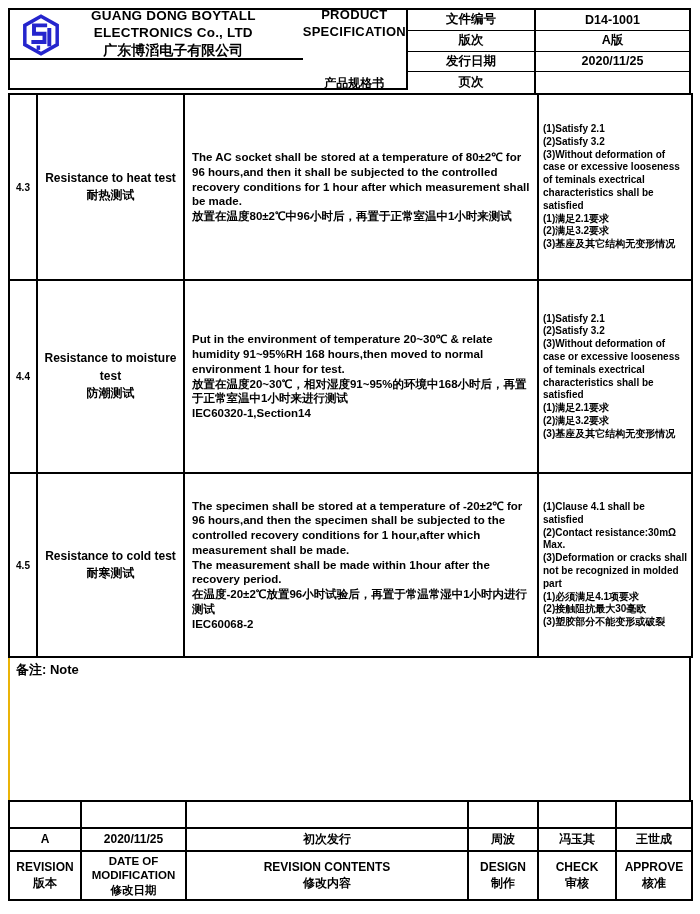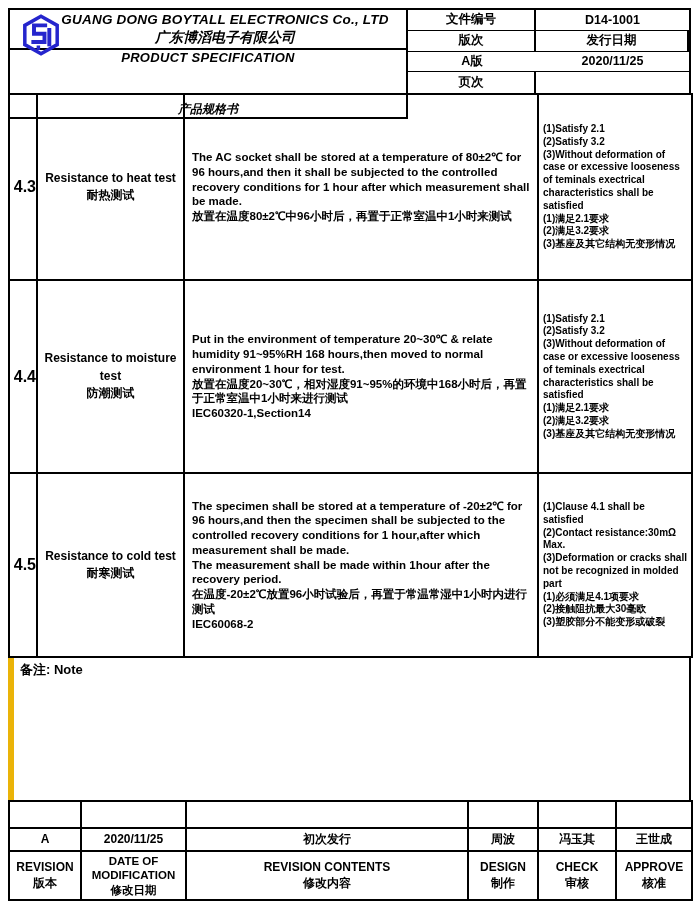--- a/index.html
+++ b/index.html
@@ -7,23 +7,23 @@
   body {
     font-family: "Liberation Sans", sans-serif;
     font-weight: bold;
     color: #000;
   }
   .page { position: relative; width: 700px; height: 914px; padding: 8px 0 0 8px; }
 
   
   .header { display: flex; width: 683px; height: 87px; }
   .header-left {
-    width: 400px; height: 111px;
+    width: 400px; height: 82px;
     border: 2px solid #000;
-    display: flex; flex-direction: column; font-style: italic;
+    display: flex; flex-direction: row;
   }
   .company-row {
     height: 50px; border-bottom: 2px solid #000;
     display: flex; align-items: center; position: relative;
   }
   .logo-wrap { position: absolute; left: 10px; top: 4px; width: 42px; height: 42px; }
   .company-text { flex: 1; text-align: center; padding-left: 34px; line-height: 1.25; }
   .company-en { font-size: 13.5px; letter-spacing: 0.2px; }
   .company-cn { font-size: 14px; }
   .spec-row { flex: 1; display: flex; flex-direction: column; justify-content: center; text-align: center; line-height: 1.25; gap: 36px; }
@@ -43,32 +43,32 @@
   }
   .hr-cell.label { border-right: 2px solid #000; }
   .hr-cell.last { border-bottom: none; }
 
   
   table.main {
     width: 683px; border-collapse: collapse; table-layout: fixed;
     margin-top: -2px;
   }
   table.main td { border: 2px solid #000; vertical-align: middle; }
-  td.c-num  { text-align: right; font-size: 16px; }
+  td.c-num  { text-align: center; font-size: 10px; }
   td.c-name { text-align: center; font-size: 12px; line-height: 1.45; padding: 8px 4px; }
   td.c-desc { font-size: 11.5px; line-height: 1.28; padding: 2px 7px; white-space: pre-line; }
   td.c-crit { font-size: 10px; line-height: 1.28; padding: 10px 4px; white-space: pre-line; margin-top: 32px; }
   tr.row-43 { height: 186px; }
   tr.row-44 { height: 193px; }
   tr.row-45 { height: 184px; }
 
   
   .note-box {
     width: 683px; height: 142px;
-    border-left: 6px solid #eab308; border-right: 2px solid #000;
+    border-left: 2px solid #eab308; border-right: 2px solid #000;
     padding: 3px 6px;
     font-size: 13px;
   }
 
   
   table.rev {
     width: 683px; border-collapse: collapse; table-layout: fixed;
   }
   table.rev td {
     border: 2px solid #000; text-align: center; vertical-align: middle;
@@ -104,22 +104,22 @@
       <div class="spec-row">
         <div class="spec-en">PRODUCT SPECIFICATION</div>
         <div class="spec-cn">产品规格书</div>
       </div>
     </div>
 
     <div class="header-right">
       <div class="hr-cell label">文件编号</div>
       <div class="hr-cell">D14-1001</div>
       <div class="hr-cell label">版次</div>
+      <div class="hr-cell">A版</div>
       <div class="hr-cell label">发行日期</div>
-      <div class="hr-cell">A版</div>
       <div class="hr-cell">2020/11/25</div>
       <div class="hr-cell label last">页次</div>
     </div>
   </div>
 
   <table class="main">
     <colgroup>
         <col style="width:28px">
         <col style="width:147px">
         <col style="width:354px">

